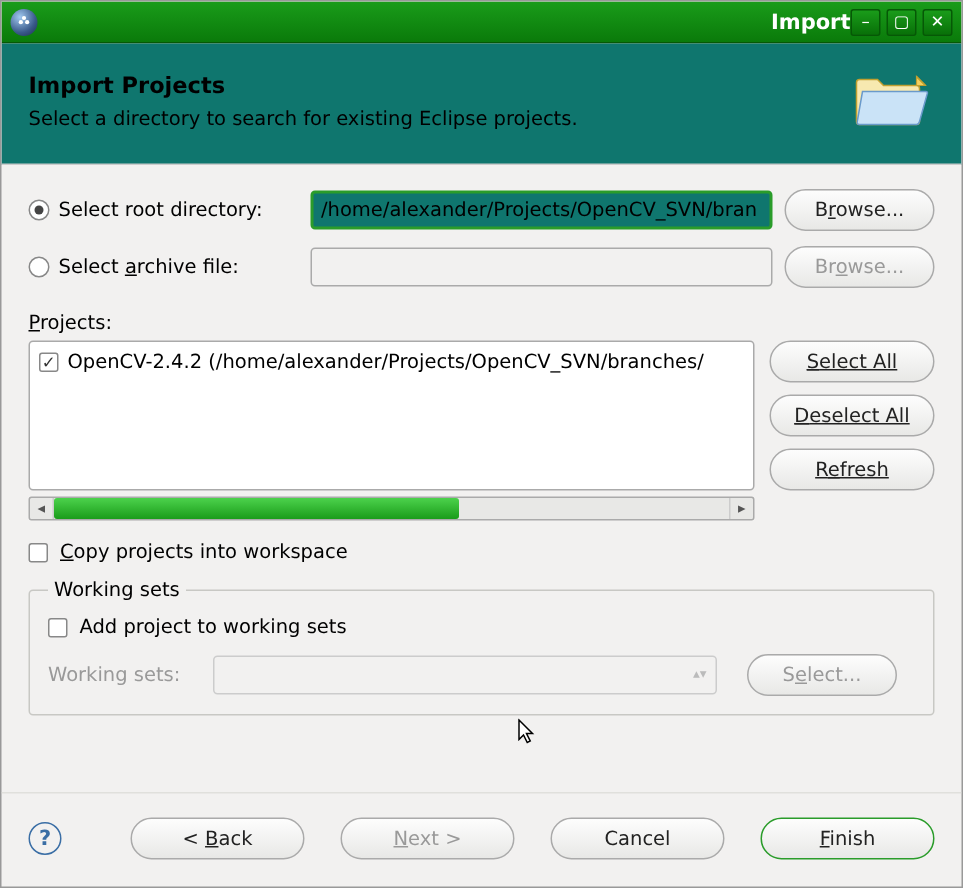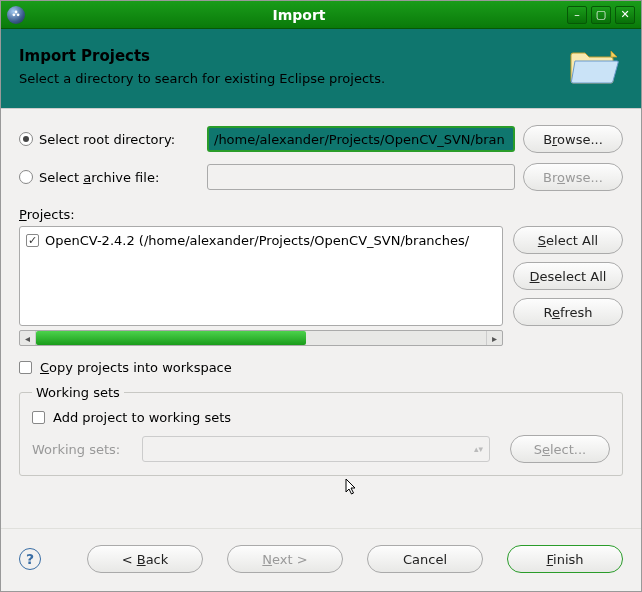--- a/index.html
+++ b/index.html
@@ -2,21 +2,21 @@
 <html><head>
 <meta charset="utf-8">
 <style>
   * { box-sizing: border-box; margin: 0; padding: 0; font-family: "DejaVu Sans", "Liberation Sans", Arial, sans-serif; font-size: 13px; }
   body { width: 642px; height: 592px; background: #f2f1f0; display: flex; flex-direction: column; border: 1px solid #999; }
   
   
   .titlebar { height: 28px; background: linear-gradient(to bottom, #1a9c1a 0%, #0a7a0a 100%); display: flex; align-items: center; color: #fff; padding: 0 6px; border-bottom: 1px solid #065806; }
   .tb-icon { width: 18px; height: 18px; background: radial-gradient(circle at 35% 30%, #a0c8f0 0%, #3a5a8a 60%, #1a2a4a 100%); border-radius: 50%; margin-right: 6px; position: relative; }
   .tb-icon::after { content: ""; position: absolute; left: 7px; top: 4px; width: 4px; height: 4px; background: #fff; border-radius: 50%; box-shadow: -3px 4px 0 0 #fff, 3px 4px 0 0 #fff; transform: scale(0.7); }
-  .tb-title { flex: 1; text-align: center; font-weight: bold; font-size: 14px; }
+  .tb-title { flex: 1; text-align: right; font-weight: bold; font-size: 14px; }
   .tb-btns { display: flex; gap: 4px; }
   .tb-btn { width: 20px; height: 18px; background: linear-gradient(to bottom, #1a9c1a, #087008); border: 1px solid #065806; border-radius: 2px; display:flex; align-items:center; justify-content:center; color:#fff; font-size:11px; cursor:pointer; }
   
   
   .header { background: #0f766e; padding: 14px 18px 18px 18px; display: flex; align-items: center; border-bottom: 1px solid #ccc; }
   .header-text h1 { font-size: 15px; font-weight: bold; color: #000; margin-bottom: 6px; }
   .header-text p { font-size: 13px; color: #000; }
   .header-icon { margin-left: auto; }
   .folder-svg { width: 56px; height: 44px; }
   
@@ -35,31 +35,31 @@
   .btn.primary { border: 1px solid #2a9c2a; }
   
   .section-label { margin: 6px 0 4px 0; color: #000; }
   
   .projects-area { display: flex; gap: 10px; }
   .projects-list { flex: 1; height: 100px; border: 1px solid #aaa; border-radius: 3px; background: #fff; padding: 6px; overflow: hidden; }
   .proj-item { display: flex; align-items: center; gap: 6px; }
   .chk { width: 13px; height: 13px; border: 1px solid #888; border-radius: 2px; background: #fff; display:inline-flex; align-items:center; justify-content:center; cursor:pointer; }
   .chk.checked::after { content: "✓"; font-size: 11px; color: #333; line-height: 1; }
   .side-btns { display: flex; flex-direction: column; gap: 8px; width: 110px; }
-  .side-btns .btn { width: 100%; min-width: unset; }
+  .side-btns .btn { width: 100%; min-width: unset; text-decoration: underline; }
   
   .hscroll { height: 16px; border: 1px solid #aaa; border-radius: 2px; background: #e8e8e6; display: flex; align-items: stretch; margin-top: 4px; margin-right: 120px; }
   .hscroll .arrow { width: 16px; display:flex; align-items:center; justify-content:center; color:#555; font-size:10px; border-right:1px solid #ccc; cursor:pointer; }
   .hscroll .arrow:last-child { border-right:none; border-left:1px solid #ccc; }
   .hscroll .track { flex:1; position:relative; }
   .hscroll .thumb { position:absolute; left:0; top:0; height:100%; width:60%; background: linear-gradient(to bottom, #4cd24c, #1a9c1a); border-radius:2px; }
   
   .copy-row { margin: 14px 0 8px 0; display:flex; align-items:center; gap:8px; }
   
-  fieldset.ws { border: 1px solid #c8c8c4; border-radius: 3px; padding: 10px 12px 12px 12px; margin-top: 2px; }
+  fieldset.ws { border: 1px solid #c8c8c4; border-radius: 3px; padding: 10px 24px 12px 12px; margin-top: 2px; }
   fieldset.ws legend { padding: 0 4px; color: #000; }
   .ws-row1 { display:flex; align-items:center; gap:8px; margin-bottom:10px; }
   .ws-row2 { display:flex; align-items:center; gap:20px; }
   .ws-row2 .lbl-disabled { color:#999; width: 90px; }
   .combo { flex:1; height:26px; border:1px solid #ccc; border-radius:3px; background:#f2f1f0; display:flex; align-items:center; justify-content:flex-end; padding:0 6px; color:#bbb; }
   .combo .caret { font-size: 9px; color:#bbb; }
   
   
   .footer { padding: 16px 18px 18px 18px; display:flex; align-items:center; border-top: 1px solid #e0e0dc; }
   .help-icon { width:22px; height:22px; border:1.5px solid #3a6ea5; border-radius:50%; color:#3a6ea5; display:flex; align-items:center; justify-content:center; font-weight:bold; font-size:14px; cursor:pointer; }

